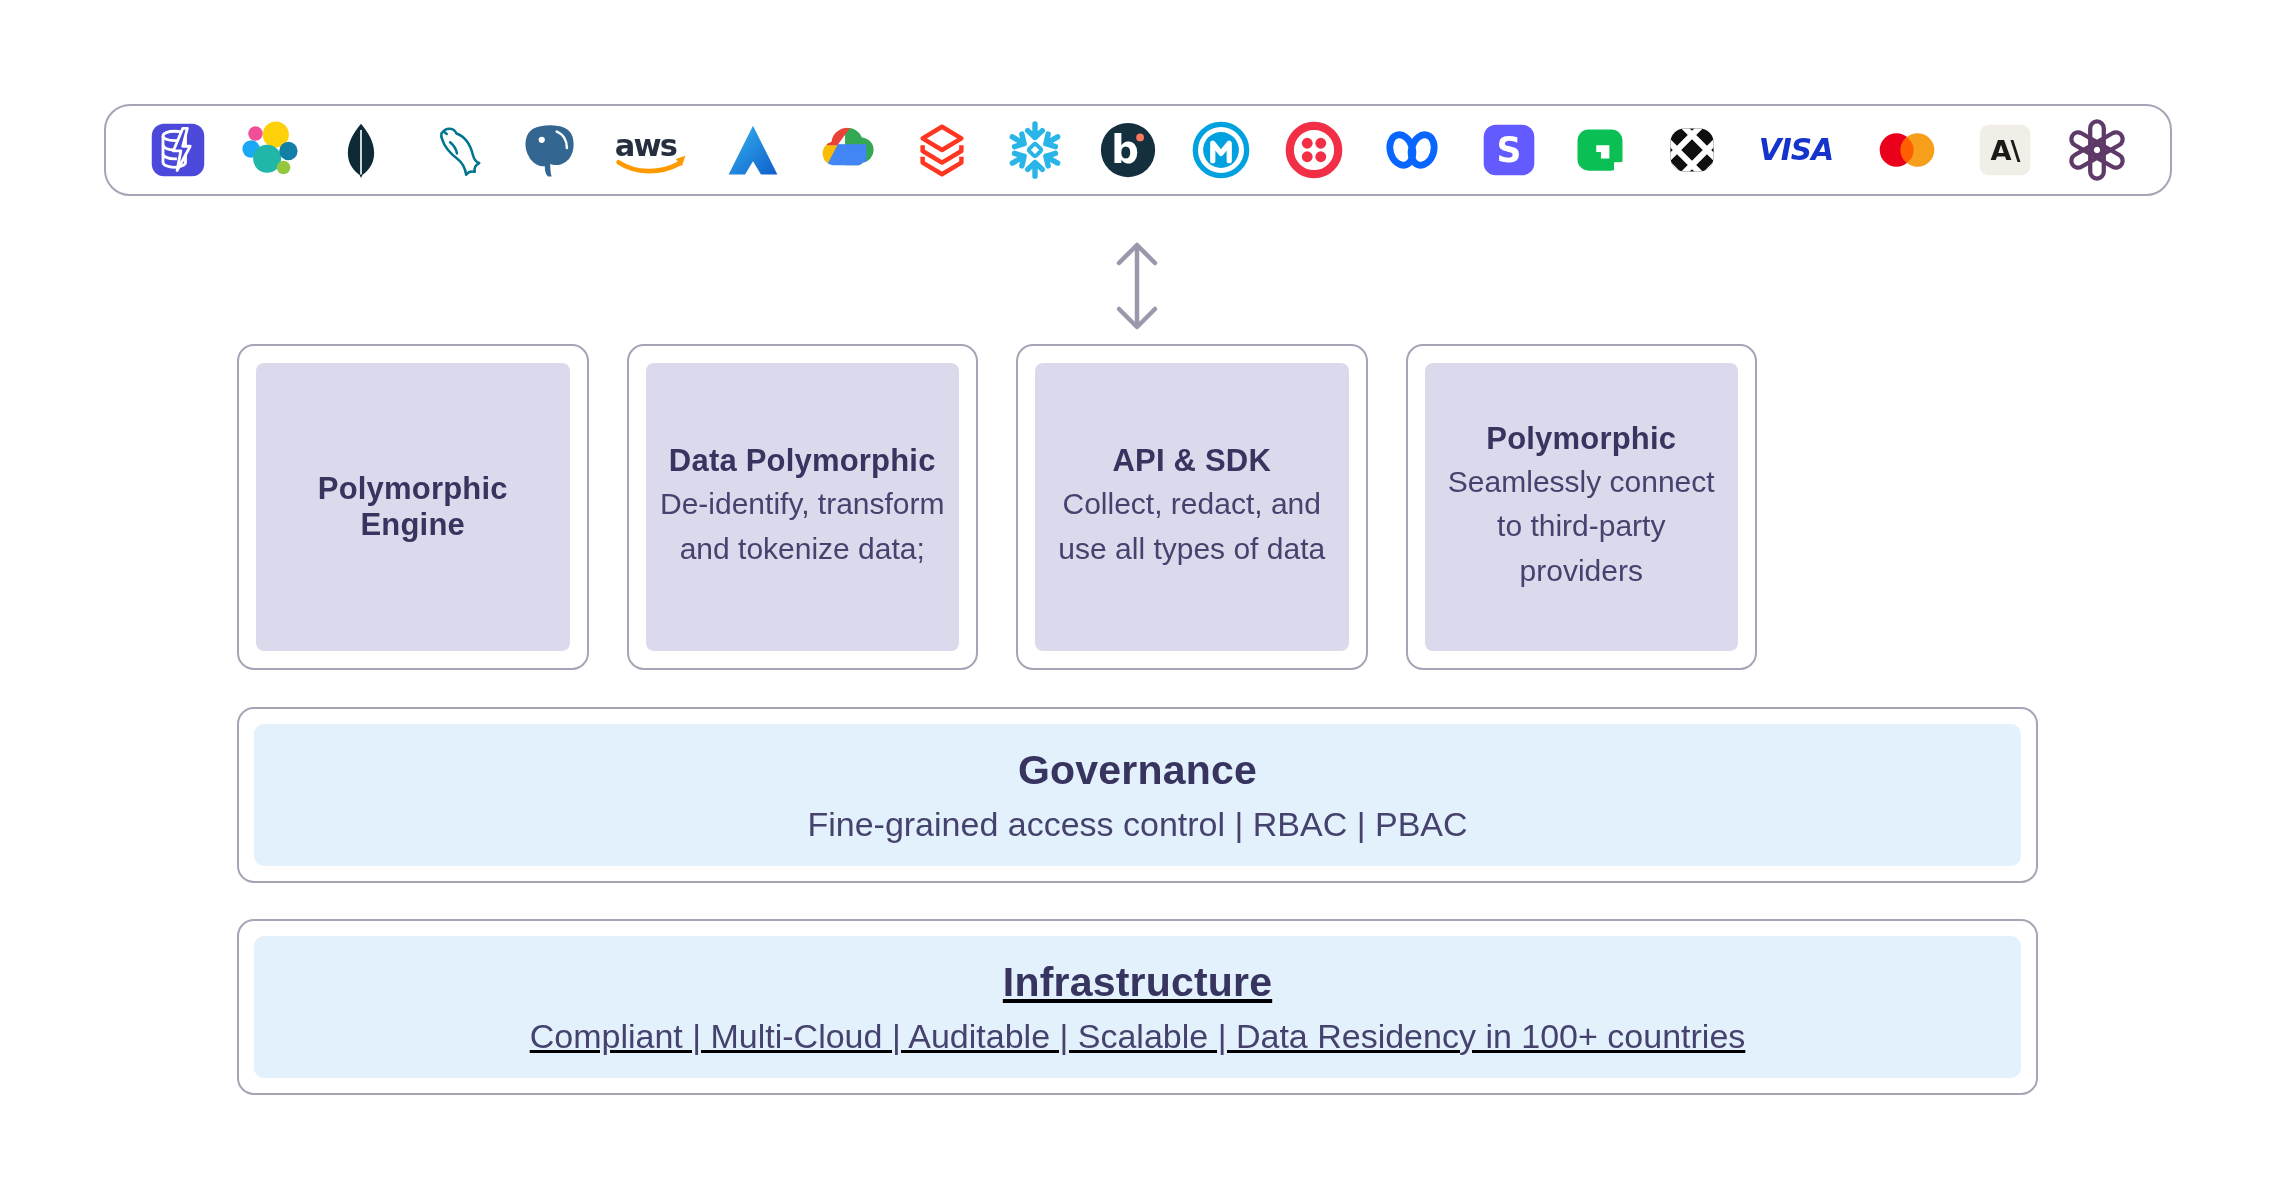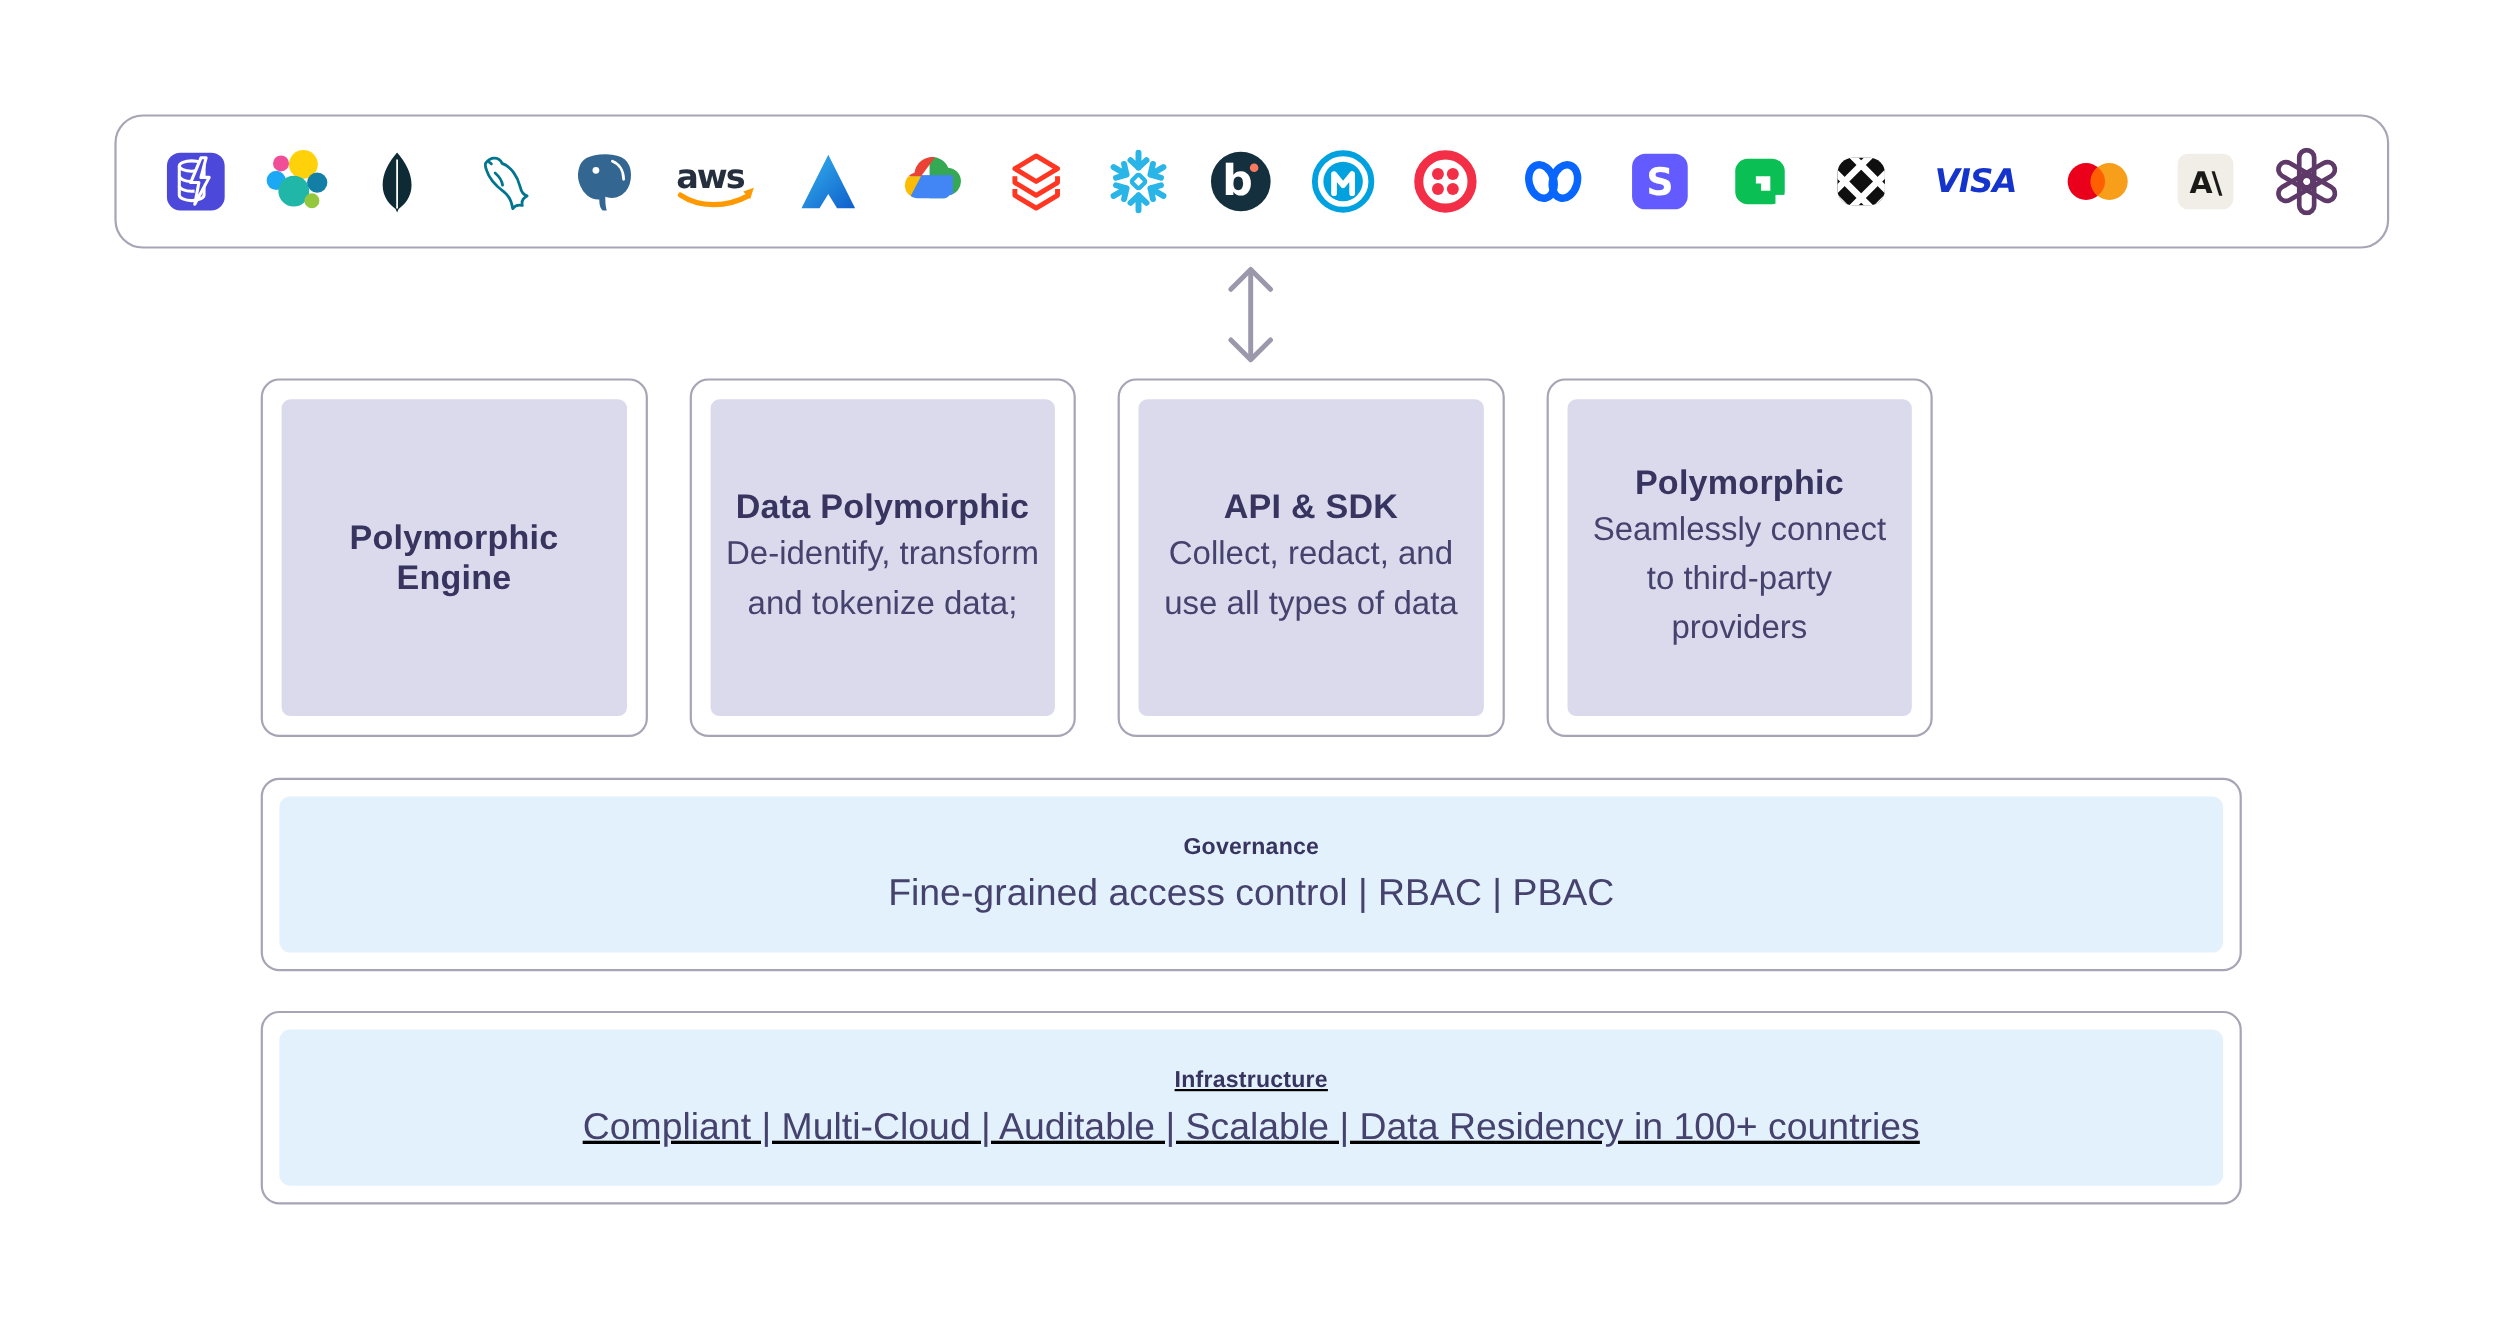--- a/index.html
+++ b/index.html
@@ -1,19 +1,19 @@
 <!DOCTYPE html>
 <html style="--background: #ffffff; --border: #a7a4b6; --cardFill: #dadaec; --barFill: #e3f1fc; --titleText: #37345f; --bodyText: #45426e; --arrow: #9b98ac;"><head>
 <meta charset="utf-8">
 <style>
   html,body{margin:0;padding:0;background:#fff;}
   body{width:2276px;height:1204px;overflow:hidden;font-family:"Liberation Sans",sans-serif;}
   .stage{position:relative;width:2276px;height:1204px;background:#fff;}
 
-  .logo-bar{position:absolute;left:104px;top:104px;width:2068px;height:122px;box-sizing:border-box;
+  .logo-bar{position:absolute;left:104px;top:104px;width:2068px;height:92px;box-sizing:border-box;
     border:2.5px solid var(--border);border-radius:26px;background:#fff;
     display:flex;align-items:center;justify-content:space-between;padding:0 42px;}
   .logo{display:flex;align-items:center;justify-content:center;height:72px;}
   .logo svg{display:block;}
 
   .arrow-wrap{position:absolute;left:1106px;top:238px;width:62px;height:96px;}
 
   .cards{position:absolute;left:237px;top:344px;width:1520px;display:flex;gap:38px;}
   .card{flex:1;height:326px;box-sizing:border-box;border:2.5px solid var(--border);
     border-radius:17px;background:#fff;padding:17px;}
@@ -22,21 +22,21 @@
   .card-title{font-size:31px;font-weight:bold;color:var(--titleText);letter-spacing:.2px;}
   .card-desc{font-size:30px;color:var(--bodyText);line-height:1.47;max-width:345px;margin-top:3px;}
   .card:nth-child(1) .card-desc{max-width:300px;}
 
   .band{position:absolute;left:237px;width:1801px;height:176px;box-sizing:border-box;
     border:2.5px solid var(--border);border-radius:17px;background:#fff;padding:15px;}
   .band-inner{width:100%;height:100%;box-sizing:border-box;background:var(--barFill);border-radius:10px;
     display:flex;flex-direction:column;align-items:center;justify-content:center;text-align:center;}
   .band-governance{top:707px;}
   .band-infrastructure{top:919px;text-decoration:underline;}
-  .band-title{font-size:21px;font-weight:bold;color:var(--titleText);letter-spacing:.2px;}
+  .band-title{font-size:41px;font-weight:bold;color:var(--titleText);letter-spacing:.2px;}
   .band-desc{font-size:34px;color:var(--bodyText);margin-top:11px;}
 </style>
 </head>
 <body>
 
 <div class="stage">
 
   <div class="logo-bar">
       <div class="logo" aria-label="Database">
         <svg width="60" height="60" viewBox="0 0 64 64">

